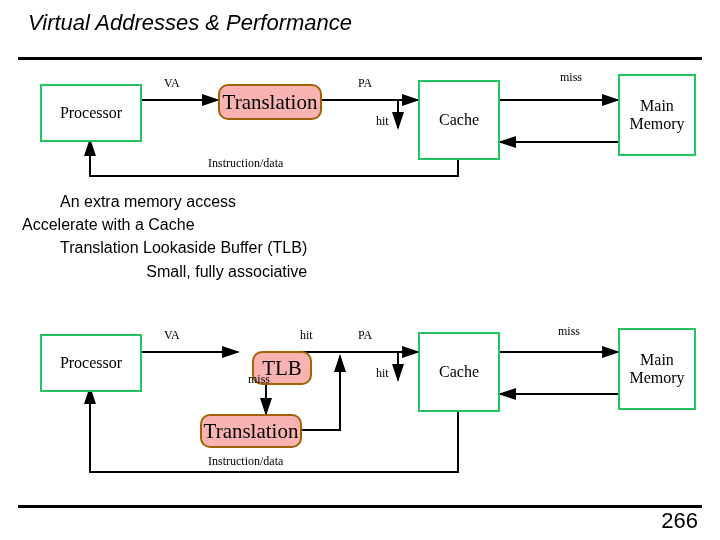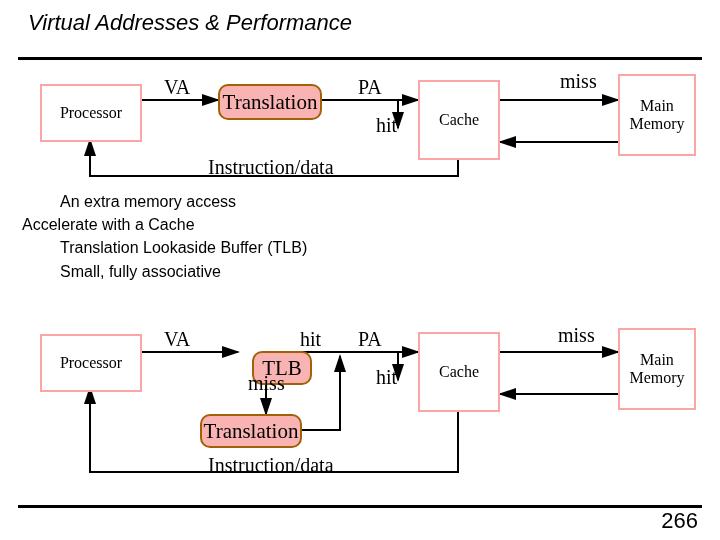--- a/index.html
+++ b/index.html
@@ -21,21 +21,21 @@
     height: 3px;
     background: #000;
     margin: 0 18px;
   }
   .canvas {
     position: relative;
     width: 100%;
   }
   .box {
     position: absolute;
-    border: 2px solid #fca5a5;
+    border: 2px solid #22c55e;
     background: #fff;
     display: flex;
     align-items: center;
     justify-content: center;
     text-align: center;
     font-family: "Times New Roman", Times, serif;
     font-size: 16px;
     line-height: 1.1;
   }
   .pinkbox {
@@ -45,21 +45,21 @@
     border-radius: 10px;
     display: flex;
     align-items: center;
     justify-content: center;
     font-family: "Times New Roman", Times, serif;
     font-size: 21px;
   }
   .lbl {
     position: absolute;
     font-family: "Times New Roman", Times, serif;
-    font-size: 20px;
+    font-size: 12px;
   }
   .bodytext {
     position: absolute;
     font-family: Arial, Helvetica, sans-serif;
     font-size: 16px;
     line-height: 1.45;
     left: 22px;
   }
   .pagenum {
     position: absolute;
@@ -107,21 +107,21 @@
   <div class="lbl" style="left:358px; top:16px;">PA</div>
   <div class="lbl" style="left:376px; top:54px;">hit</div>
   <div class="lbl" style="left:560px; top:10px;">miss</div>
   <div class="lbl" style="left:208px; top:96px;">Instruction/data</div>
 </div>
 
 <div class="bodytext" style="top:190px;">
   <div style="padding-left:38px;">An extra memory access</div>
   <div>Accelerate with a Cache</div>
   <div style="padding-left:38px;">Translation Lookaside Buffer (TLB)</div>
-  <div style="padding-left:38px;">Small, fully associative</div>
+  <div style="padding-left:38px;text-align:right;">Small, fully associative</div>
 </div>
 
 <div class="canvas" style="height:200px; top:316px; position:absolute; left:0;">
   <svg width="720" height="200">
     <defs>
       <marker id="ah2" markerWidth="10" markerHeight="10" refX="8" refY="3" orient="auto">
         <path d="M0,0 L9,3 L0,6 Z" fill="#000"></path>
       </marker>
     </defs>
 

